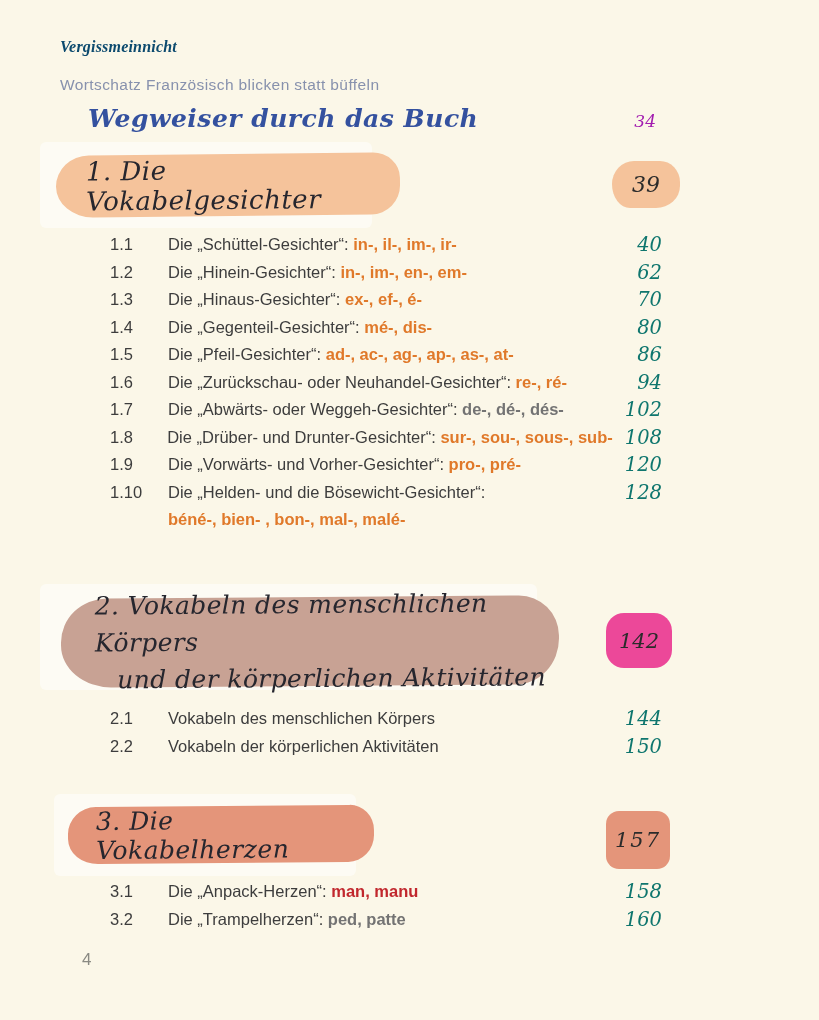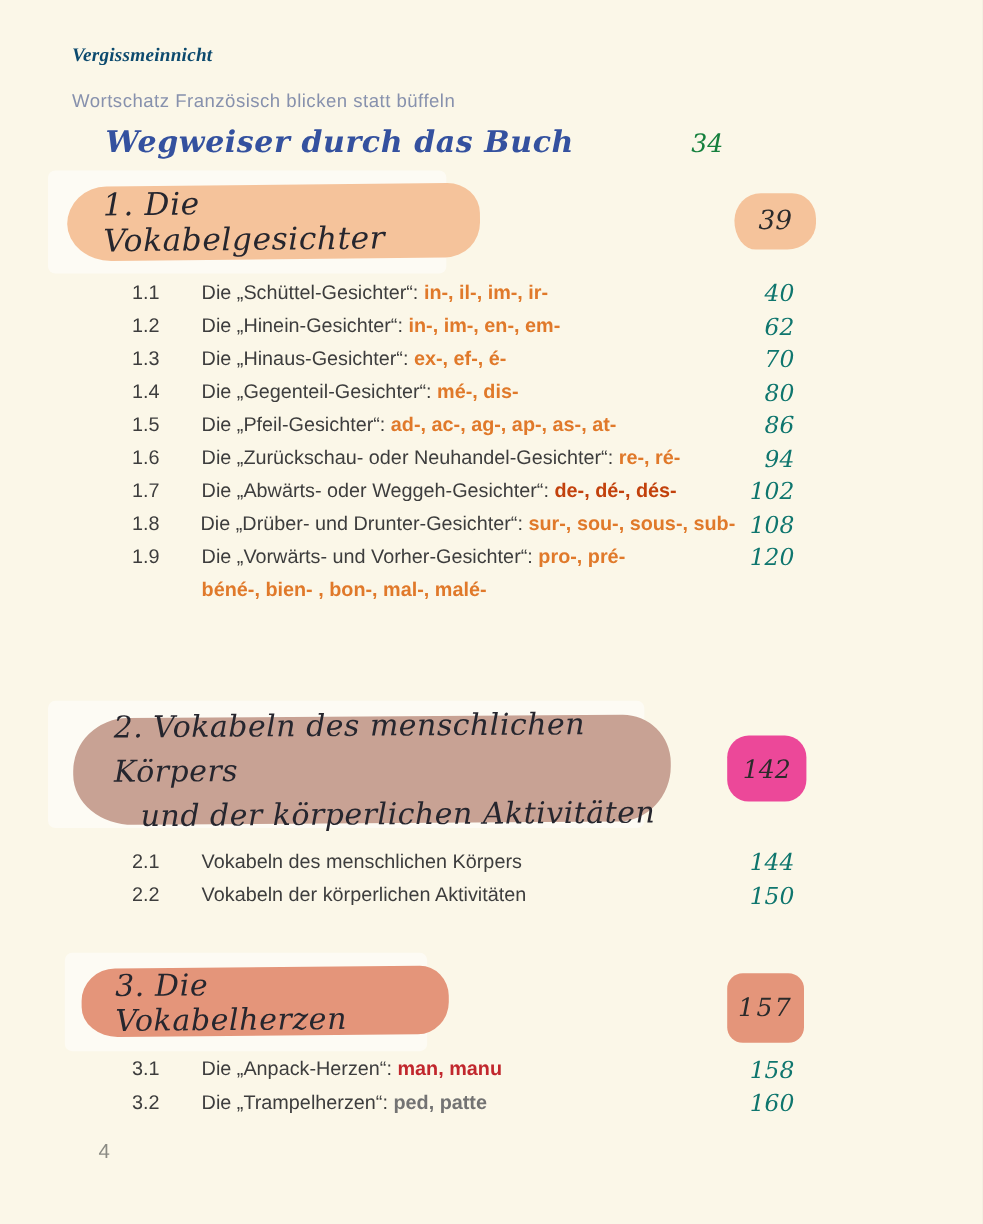--- a/index.html
+++ b/index.html
@@ -29,23 +29,23 @@
   .intro-row{
     position:absolute;left:88px;top:104px;width:574px;
     display:flex;align-items:baseline;
   }
   .intro-title{
     flex:1;
     font-family:"DejaVu Serif", serif;font-style:italic;font-weight:600;
     font-size:25px;color:#34519f;letter-spacing:.5px;
   }
   .intro-page{
-    width:80px;text-align:left;padding-right:6px;
+    width:80px;text-align:right;padding-right:6px;
     font-family:"DejaVu Serif", serif;font-style:italic;
-    font-size:21px;color:#15803d;
+    font-size:17px;color:#a21caf;
   }
 
   
   .pad{position:absolute;background:rgba(255,255,255,.5);}
   .blob{
     position:absolute;
     display:flex;flex-direction:column;justify-content:center;
     font-family:"DejaVu Serif", serif;font-style:italic;font-weight:500;
     color:#26262e;
   }
@@ -142,32 +142,37 @@
         <span class="row-text"><span>Die „Pfeil-Gesichter“: </span><span class="row-highlight" style="color: rgb(224, 121, 42);">ad-, ac-, ag-, ap-, as-, at-</span></span>
         <span class="row-page">86</span>
       </div>
       <div class="toc-row">
         <span class="row-num">1.6</span>
         <span class="row-text"><span>Die „Zurückschau- oder Neuhandel-Gesichter“: </span><span class="row-highlight" style="color: rgb(224, 121, 42);">re-, ré-</span></span>
         <span class="row-page">94</span>
       </div>
       <div class="toc-row">
         <span class="row-num">1.7</span>
-        <span class="row-text"><span>Die „Abwärts- oder Weggeh-Gesichter“: </span><span class="row-highlight" style="color: #c2410c;">de-, dé-, dés-</span></span>
+        <span class="row-text"><span>Die „Abwärts- oder Weggeh-Gesichter“: </span><span class="row-highlight" style="color: #737373;">de-, dé-, dés-</span></span>
         <span class="row-page">102</span>
       </div>
       <div class="toc-row">
         <span class="row-num">1.8</span>
         <span class="row-text"><span>Die „Drüber- und Drunter-Gesichter“: </span><span class="row-highlight" style="color: rgb(224, 121, 42);">sur-, sou-, sous-, sub-</span></span>
         <span class="row-page">108</span>
       </div>
       <div class="toc-row">
         <span class="row-num">1.9</span>
         <span class="row-text"><span>Die „Vorwärts- und Vorher-Gesichter“: </span><span class="row-highlight" style="color: rgb(224, 121, 42);">pro-, pré-</span></span>
         <span class="row-page">120</span>
+      </div>
+      <div class="toc-row">
+        <span class="row-num">1.10</span>
+        <span class="row-text"><span>Die „Helden- und die Bösewicht-Gesichter“: </span></span>
+        <span class="row-page">128</span>
       </div>
       <div class="toc-row">
         <span class="row-num"></span>
         <span class="row-text"><span></span><span class="row-highlight" style="color: rgb(224, 121, 42);">béné-, bien- , bon-, mal-, malé-</span></span>
         <span class="row-page"></span>
       </div>
     </div>
 
   <div class="pad s2-pad"></div>
   <div class="blob s2-blob" style="background: rgb(200, 162, 148);">

